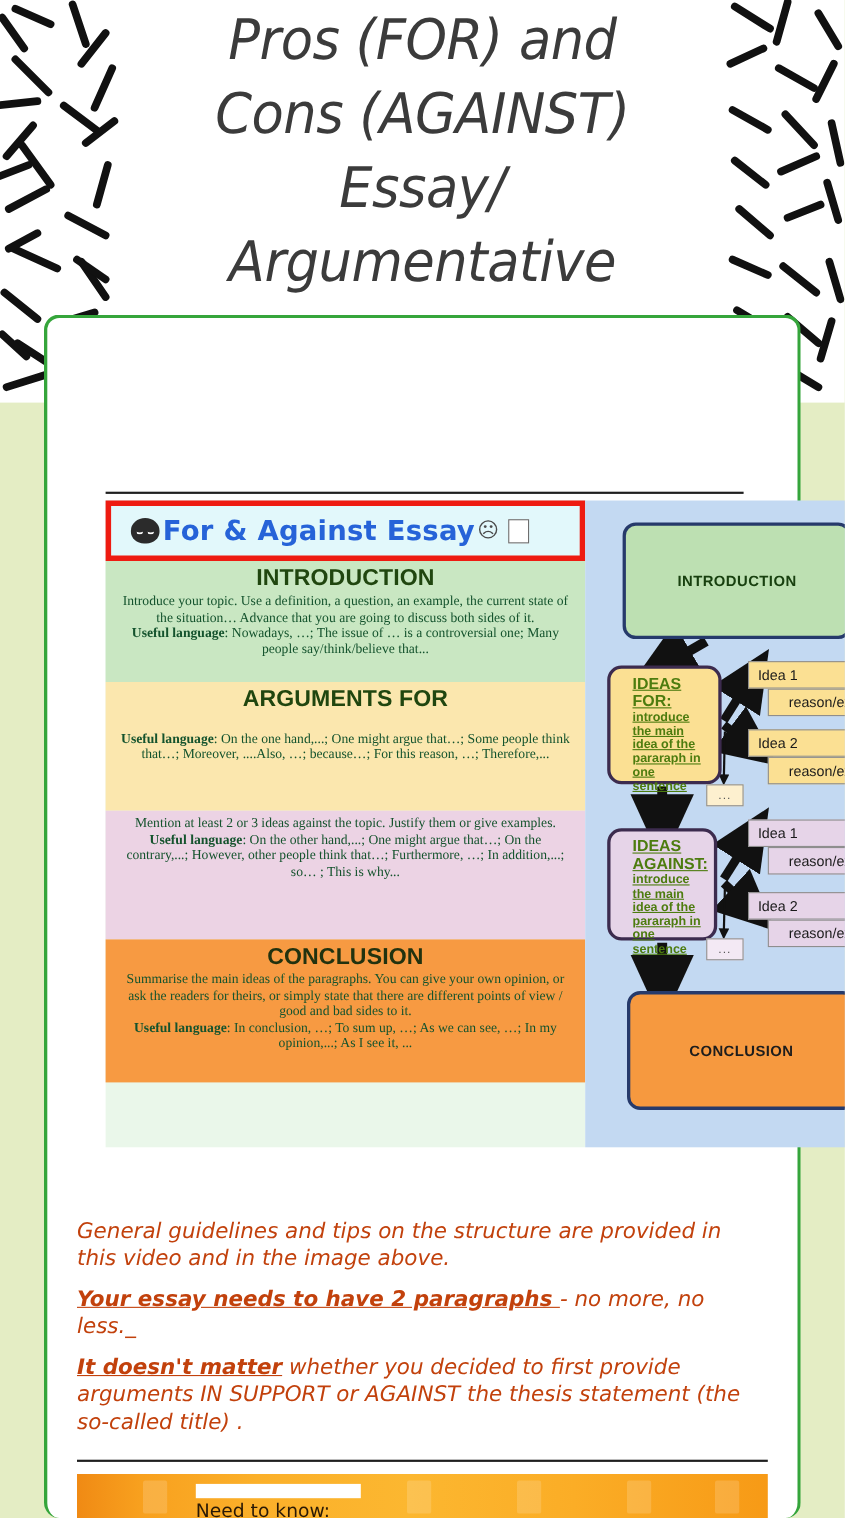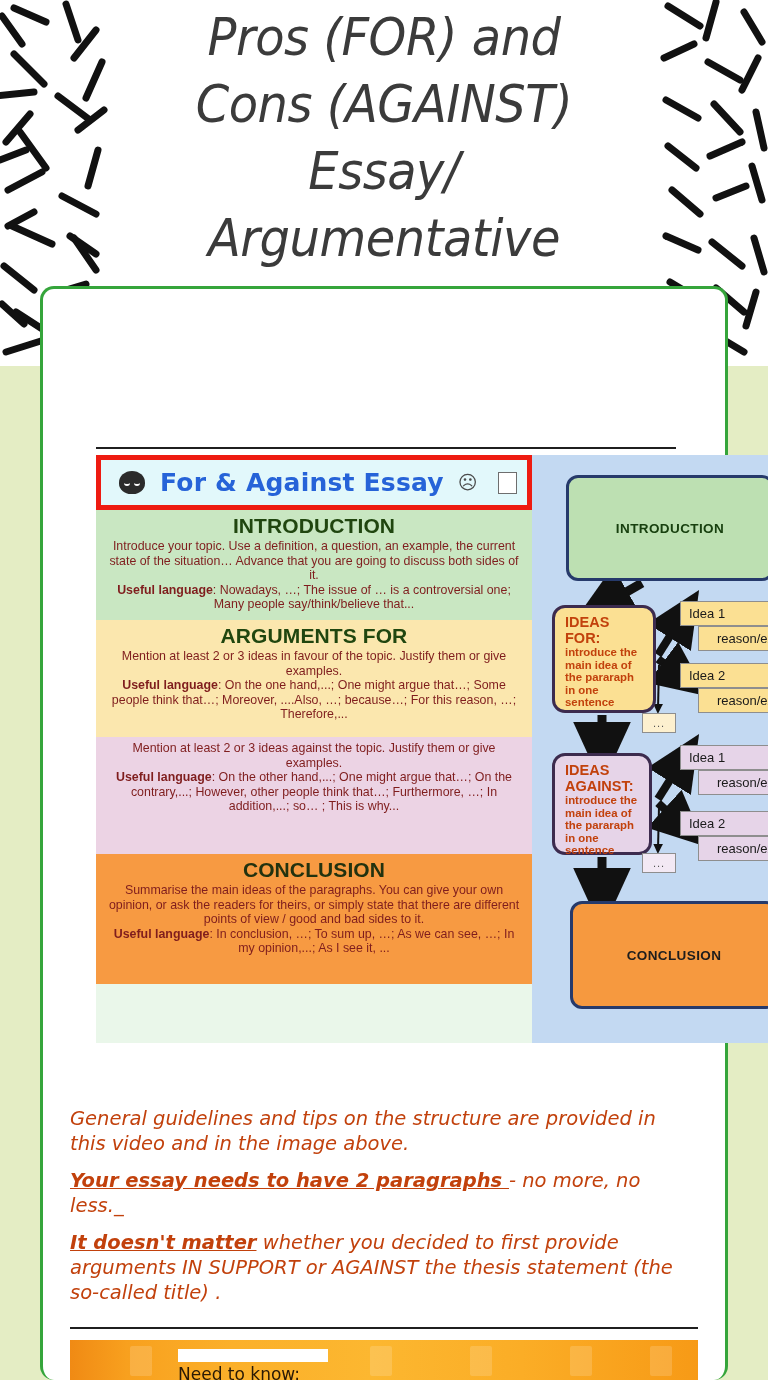--- a/index.html
+++ b/index.html
@@ -104,21 +104,21 @@
   #essay-title-bar {
     position: absolute;
     left: 0; top: 0;
     width: 436px;
     height: 55px;
     background: #e2f8fb;
     border: 5px solid #ee1b11;
     display: flex;
     align-items: center;
     padding-left: 18px;
-    gap: 15px;
+    gap: 3px;
   }
   #smiley-blob {
     width: 26px; height: 23px;
     background: #2b2b2b;
     border-radius: 50% 50% 46% 46%;
     position: relative;
     flex: 0 0 auto;
   }
   #smiley-blob::before, #smiley-blob::after {
     content: "";
@@ -161,24 +161,24 @@
   }
   .info-section h3 {
     font-family: "Liberation Sans", sans-serif;
     font-size: 21px;
     font-weight: 700;
     color: #20460f;
     letter-spacing: 0.1px;
     margin-bottom: 1px;
   }
   .info-section p {
-    font-family: Liberation Sans, sans-serif;
+    font-family: Liberation Serif, serif;
     font-size: 12.4px;
     line-height: 14.6px;
-    color: #7f1d1d;
+    color: #14532d;
   }
   .info-section b { font-weight: 700; }
 
   #sec-intro      { top: 55px;  height: 110px; background: #c9e7c2; }
   #sec-for        { top: 165px; height: 117px; background: #fbe7ae; }
   #sec-against    { top: 282px; height: 117px; background: #ecd3e4; }
   #sec-conclusion { top: 399px; height: 130px; background: #f79a42; }
   #sec-conclusion h3 { color: #22320f; }
 
   
@@ -210,24 +210,25 @@
     left: 38px; top: 446px; width: 208px; height: 108px;
     background: #f6993f;
     color: #1d1d1d;
     font-size: 13.5px; font-weight: 700; letter-spacing: .4px;
   }
 
   .ideas-node {
     position: absolute;
     border: 3px solid #3c2b4e;
     border-radius: 13px;
-    padding: 7px 9px 6px 10px;
+    padding: 7px 9px 6px 20px;
     text-align: left;
     font-family: "Liberation Sans", sans-serif;
-    color: #c2410c;
+    color: #4d7c0f;
+    text-decoration: underline;
   }
   .ideas-node .hd { font-size: 14.5px; font-weight: 700; line-height: 15.5px; }
   .ideas-node .bd { font-size: 11.4px; font-weight: 700; line-height: 12.6px; }
   #node-ideas-for {
     left: 20px; top: 150px; width: 104px; height: 108px;
     background: #fbe093;
   }
   #node-ideas-against {
     left: 20px; top: 298px; width: 100px; height: 102px;
     background: #e6d4e8;
@@ -444,21 +445,21 @@
 
     <div class="info-section" id="sec-intro">
       <h3>INTRODUCTION</h3>
       <p><span>Introduce your topic. Use a definition, a question, an example, the current state of the situation… Advance that you are going to discuss both sides of it.</span><br>
         <b>Useful language</b><span>: Nowadays, …; The issue of … is a controversial one; Many people say/think/believe that...</span>
       </p>
     </div>
 
     <div class="info-section" id="sec-for">
       <h3>ARGUMENTS FOR</h3>
-      <p><span>Mention at least 2 or 3 ideas in favour of the topic. Justify them or give examples.</span><br>
+      <p><br>
         <b>Useful language</b><span>: On the one hand,...; One might argue that…; Some people think that…; Moreover, ....Also, …; because…; For this reason, …; Therefore,...</span>
       </p>
     </div>
 
     <div class="info-section" id="sec-against">
       <p><span>Mention at least 2 or 3 ideas against the topic. Justify them or give examples.</span><br>
         <b>Useful language</b><span>: On the other hand,...; One might argue that…; On the contrary,...; However, other people think that…; Furthermore, …; In addition,...; so… ; This is why...</span>
       </p>
     </div>
 

